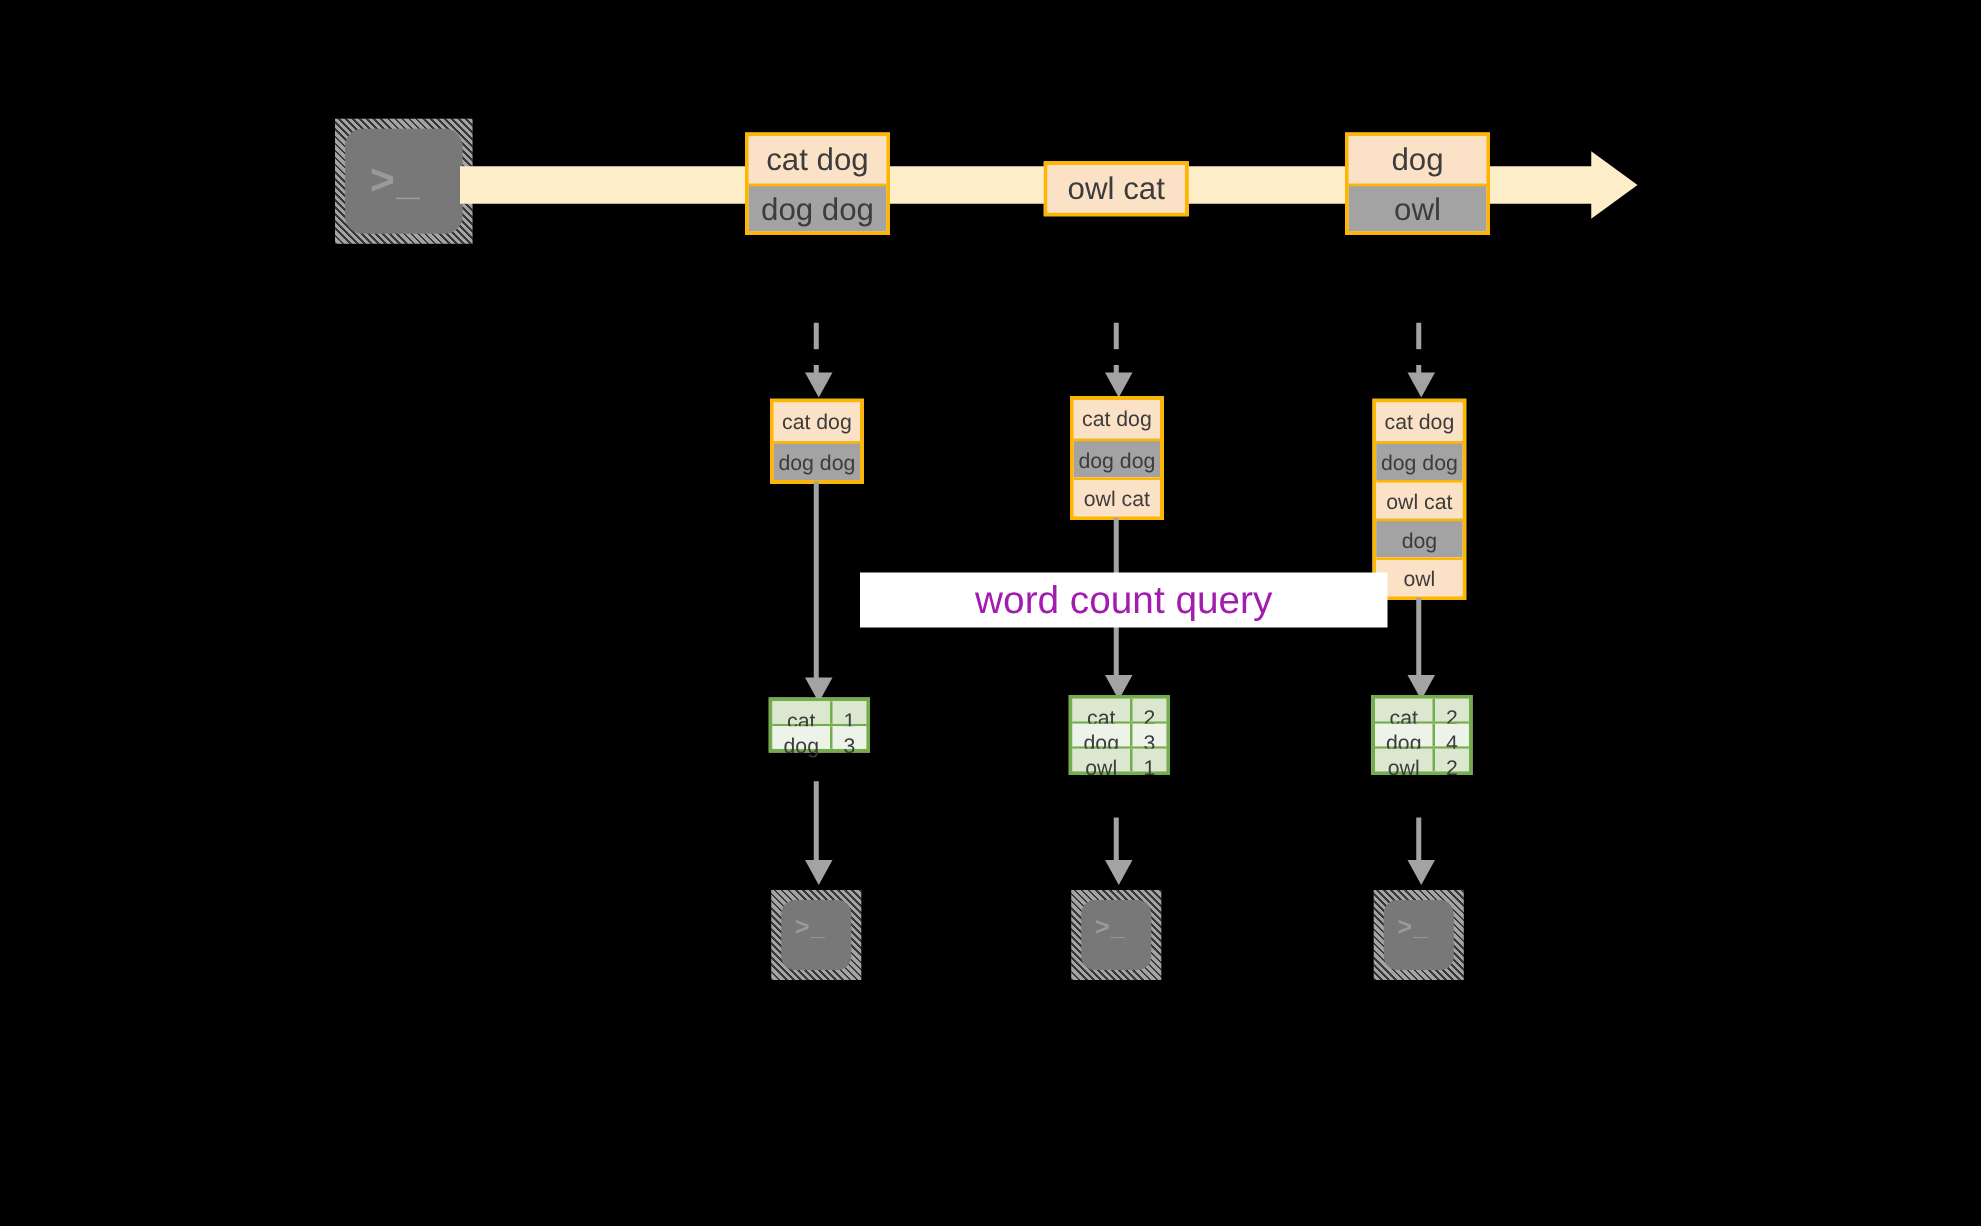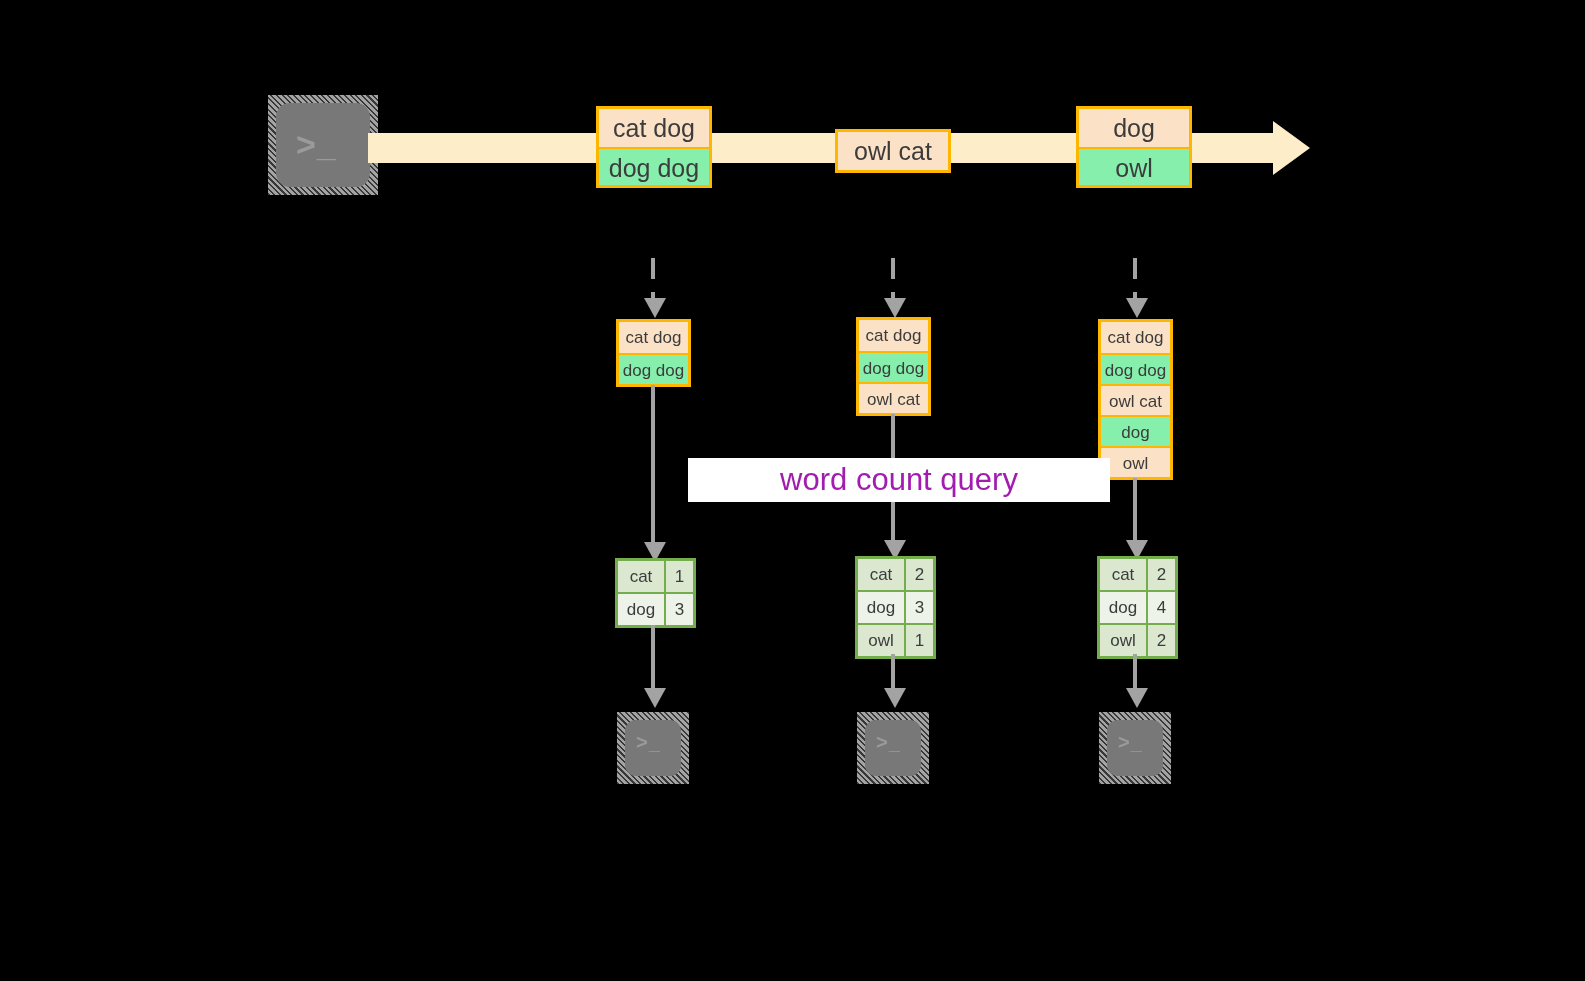--- a/index.html
+++ b/index.html
@@ -77,21 +77,21 @@
     background: #fdeee0;
   }
   .ocell {
     box-sizing: border-box;
     text-align: center;
     color: #3c3c3c;
     white-space: nowrap;
     overflow: hidden;
   }
   .ocell.shade-a { background: #fbe2c7; }
-  .ocell.shade-b { background: #86efac; }
+  .ocell.shade-b { background: #a3a3a3; }
   .ocell + .ocell { border-top: 2px solid #ffb600; }
 
   .otable.big .ocell {
     height: 38px;
     line-height: 38px;
     font-size: 25px;
   }
   .otable.small .ocell {
     height: 31px;
     line-height: 31px;
@@ -103,21 +103,21 @@
     position: absolute;
     box-sizing: border-box;
     border: 3px solid #74ad4c;
     background: #e9efe2;
     border-collapse: separate;
   }
   .grow { display: flex; }
   .grow + .grow { border-top: 2px solid #74ad4c; }
   .gcell {
     box-sizing: border-box;
-    height: 31px;
+    height: 18px;
     line-height: 31px;
     font-size: 17px;
     color: #3c3c3c;
     text-align: center;
   }
   .gcell.k { width: 46px; }
   .gcell.v { width: 29px; border-left: 2px solid #74ad4c; }
   .grow.shade-a .gcell { background: #dce7d0; }
   .grow.shade-b .gcell { background: #eef3ea; }
 

